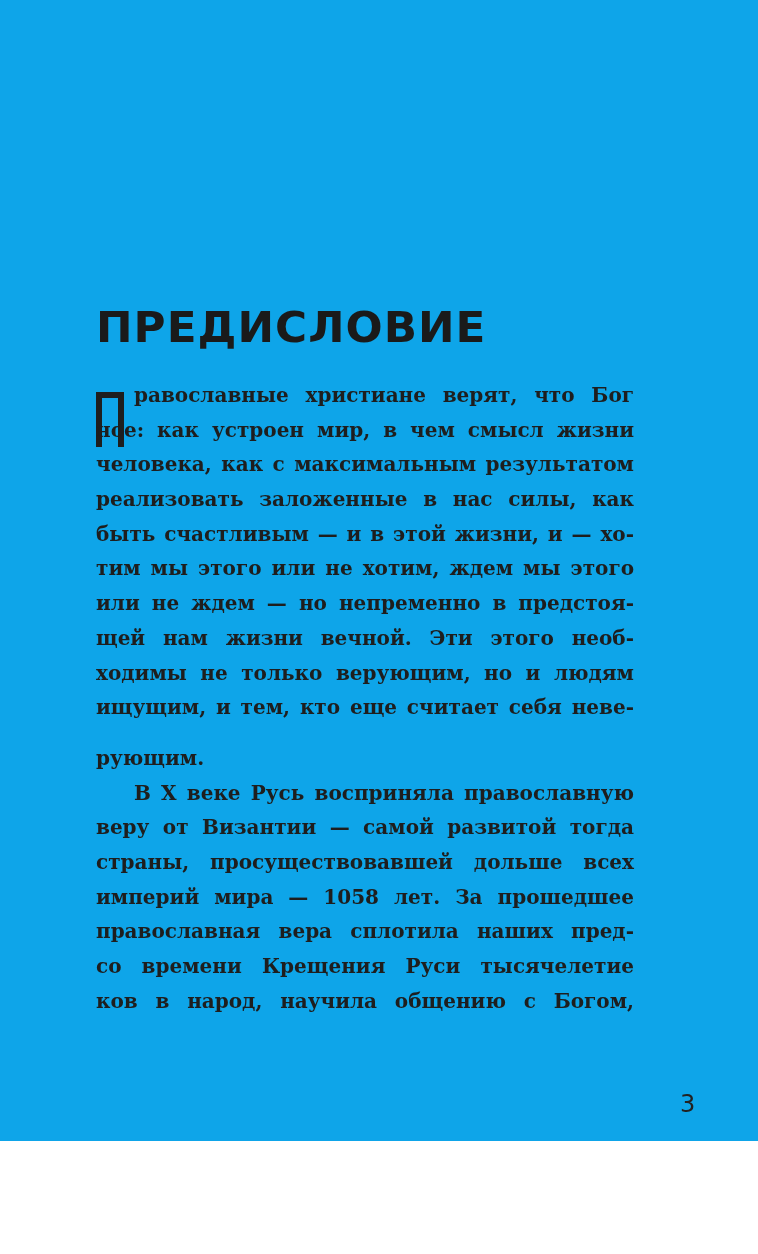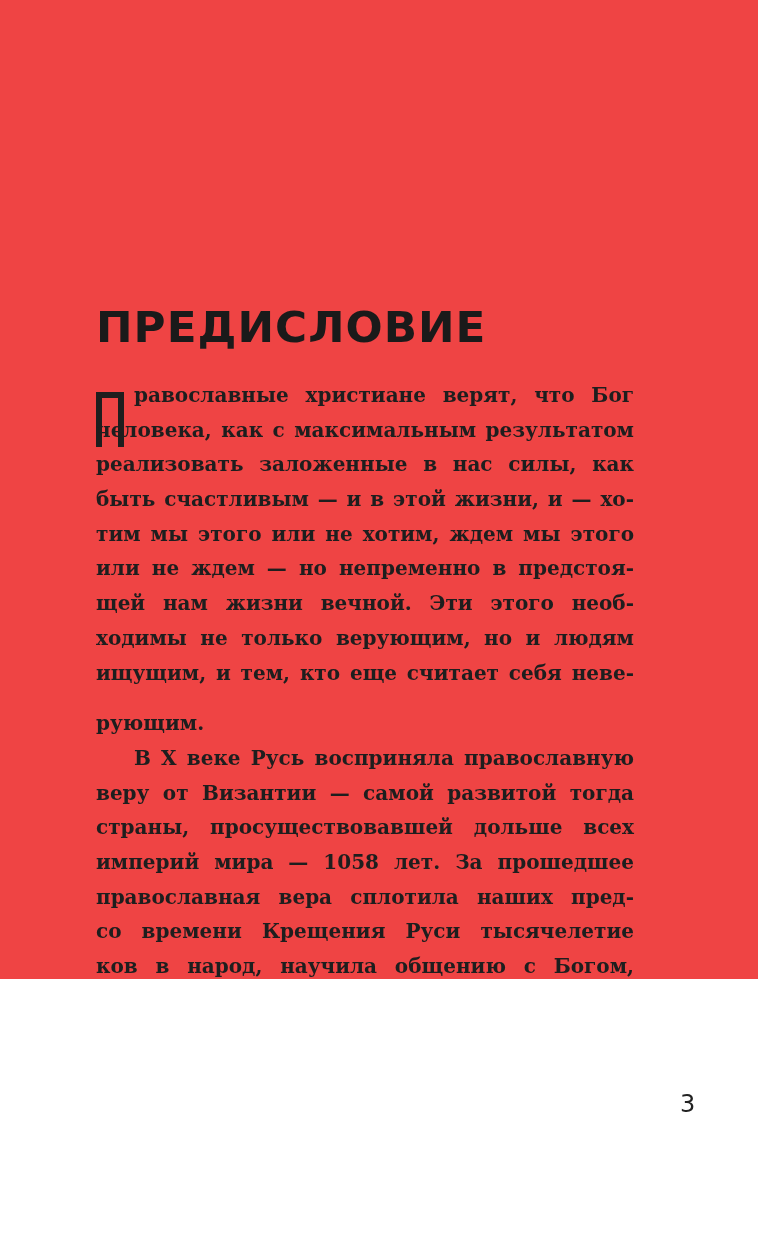--- a/index.html
+++ b/index.html
@@ -1,17 +1,17 @@
 <!DOCTYPE html>
 <html><head>
   <meta charset="utf-8">
   <style>
     html, body { margin: 0; padding: 0; background: #ffffff; }
     body { width: 758px; height: 1254px; position: relative; overflow: hidden; }
-    .page { position: absolute; left: 0; top: 0; width: 758px; height: 979px; background: #ef4444; }
+    .page { position: absolute; left: 0; top: 0; width: 758px; height: 1141px; background: #0ea5e9; }
     .heading {
       position: absolute; left: 96px; top: 304px;
       font-family: "DejaVu Sans", sans-serif; font-weight: bold;
       font-size: 42px; letter-spacing: 1px; color: #1a1a1a;
       margin: 0; line-height: 48px; transform: scaleX(1.04); transform-origin: left;
     }
     .body-text {
       position: absolute; left: 96px; top: 378px; width: 538px;
       font-family: "DejaVu Serif", serif; font-weight: bold;
       font-size: 20px; color: #1e1e1e; line-height: 34.7px;
@@ -37,20 +37,21 @@
 <body>
 
 <div class="page">
   <h1 class="heading">ПРЕДИСЛОВИЕ</h1>
 
   <div class="dropcap" title=""></div>
 
   <div class="body-text">
     <div>
       <span class="line indent-drop">равославные христиане верят, что Бог</span>
+      <span class="line">ное: как устроен мир, в чем смысл жизни</span>
       <span class="line">человека, как с максимальным результатом</span>
       <span class="line">реализовать заложенные в нас силы, как</span>
       <span class="line">быть счастливым — и в этой жизни, и — хо-</span>
       <span class="line">тим мы этого или не хотим, ждем мы этого</span>
       <span class="line">или не ждем — но непременно в предстоя-</span>
       <span class="line">щей нам жизни вечной. Эти этого необ-</span>
       <span class="line">ходимы не только верующим, но и людям</span>
       <span class="line">ищущим, и тем, кто еще считает себя неве-</span>
       <span class="line last">рующим.</span>
     </div>

